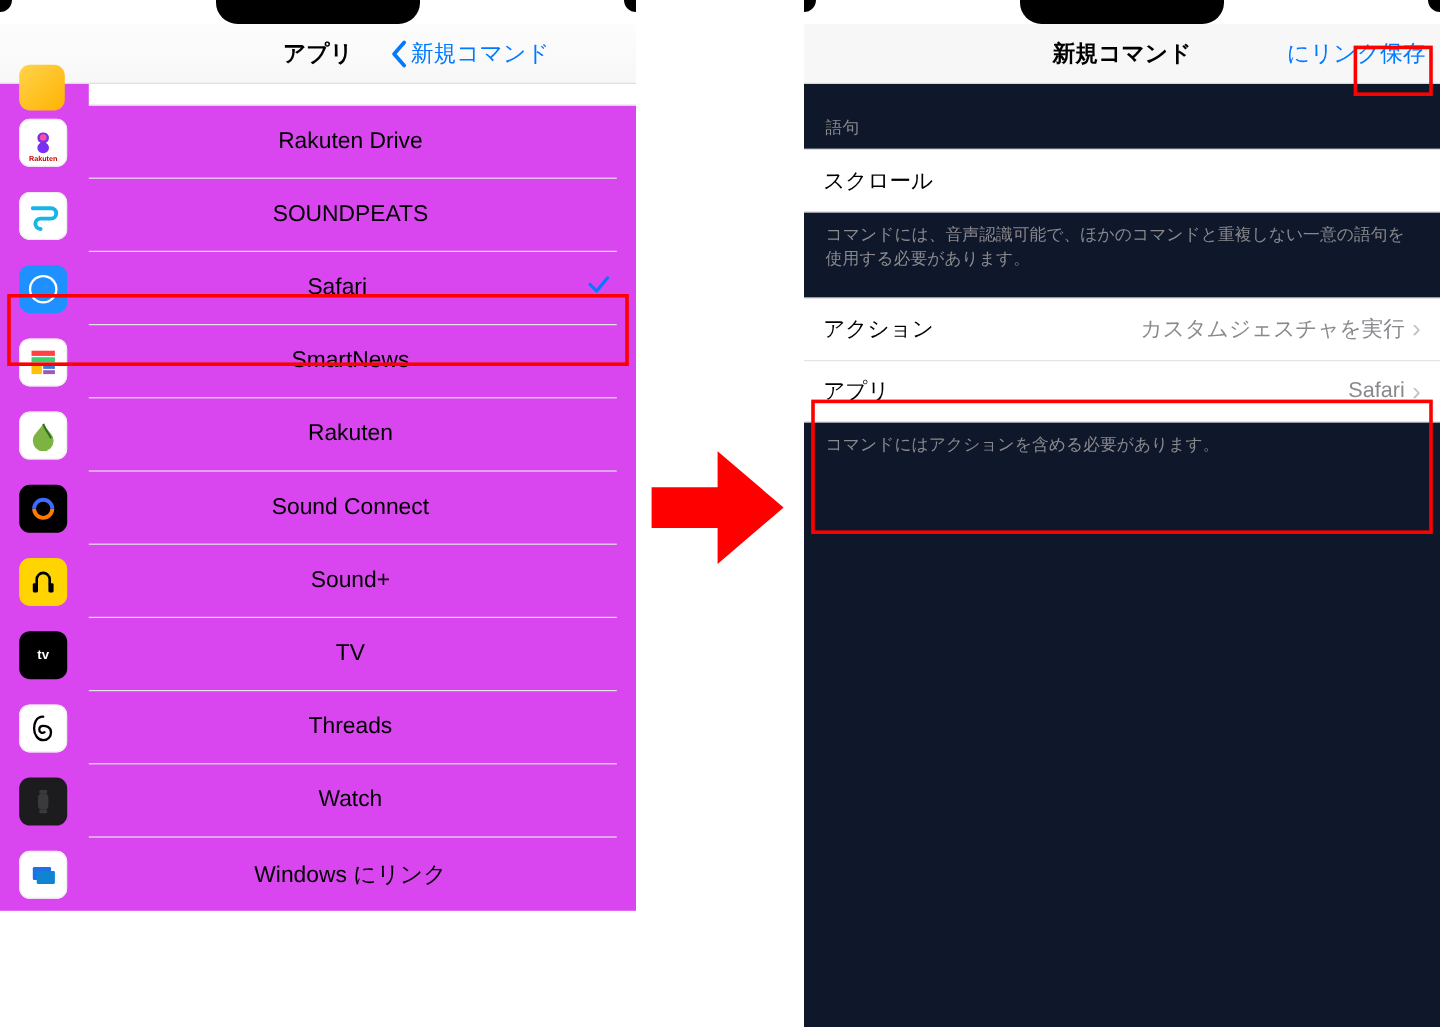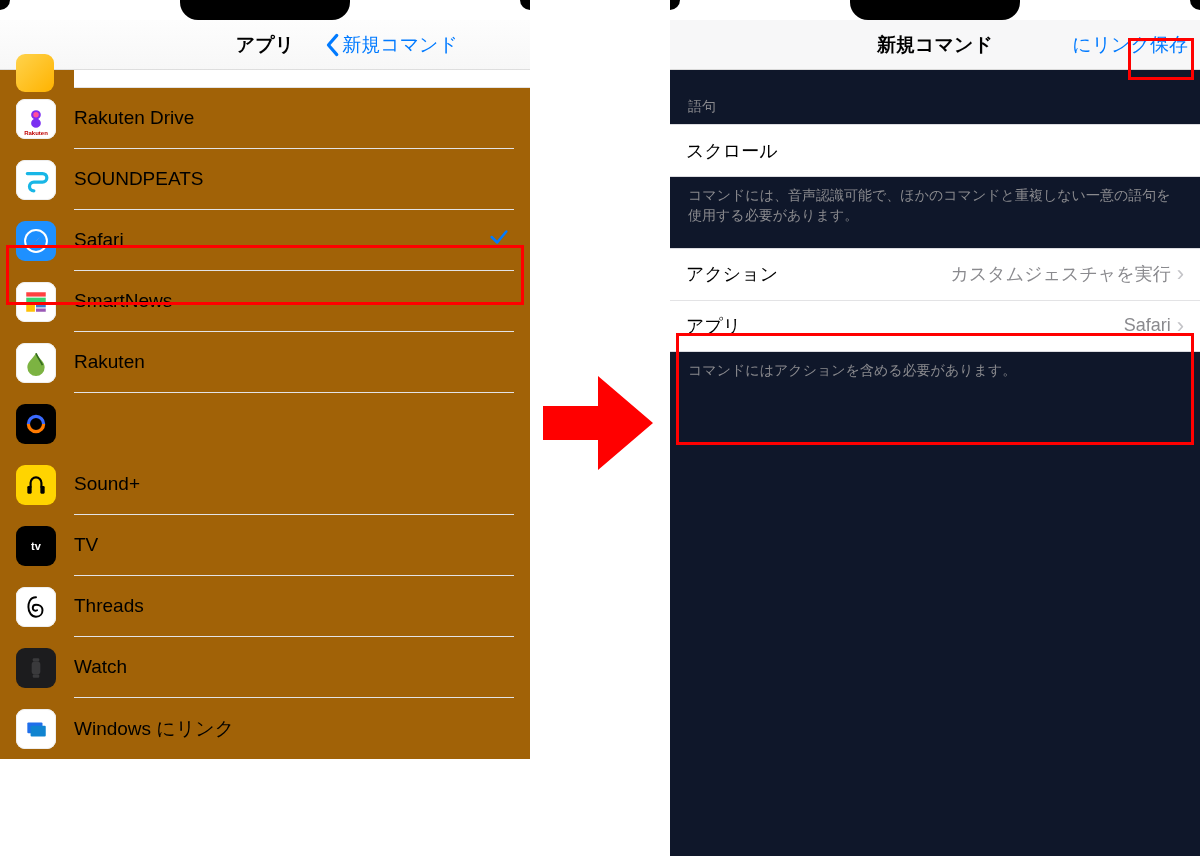--- a/index.html
+++ b/index.html
@@ -87,21 +87,22 @@
     font-size: 19px;
   }
   .navbar .action-left {
     color: #007aff;
     font-size: 19px;
     padding-left: 8px;
   }
 
   
   .list {
-    background: #a16207;
+    background: #d946ef;
+    text-align: center;
   }
   .list .partial-row {
     height: 18px;
     border-bottom: 0.5px solid #e3e3e5;
     margin-left: 74px;
     background: #fff;
     position: relative;
   }
   .partial-icon {
     position: absolute;
@@ -336,20 +337,23 @@
           </div>
       </div>
 
       <div class="row">
         <div class="icon ic-soundconnect">
           <svg class="mini" viewBox="0 0 24 24">
               <path d="M12 12 m-7 0 a7 7 0 1 0 14 0" stroke="#ff7a00" stroke-width="3" fill="none"></path>
               <path d="M5 12 a7 7 0 0 1 14 0" stroke="#3b6bff" stroke-width="3" fill="none"></path>
             </svg>
         </div>
+        <div class="row-inner">
+            <span class="label">Sound Connect</span>
+          </div>
       </div>
 
       <div class="row">
         <div class="icon ic-soundplus">
           <svg class="mini" viewBox="0 0 24 24">
               <path d="M6 10 a6 6 0 0 1 12 0 v4 h-2 v-4 a4 4 0 0 0 -8 0 v4 h-2 z" fill="#000"></path>
               <rect x="4" y="13" width="4" height="7" rx="1" fill="#000"></rect>
               <rect x="16" y="13" width="4" height="7" rx="1" fill="#000"></rect>
             </svg>
         </div>

